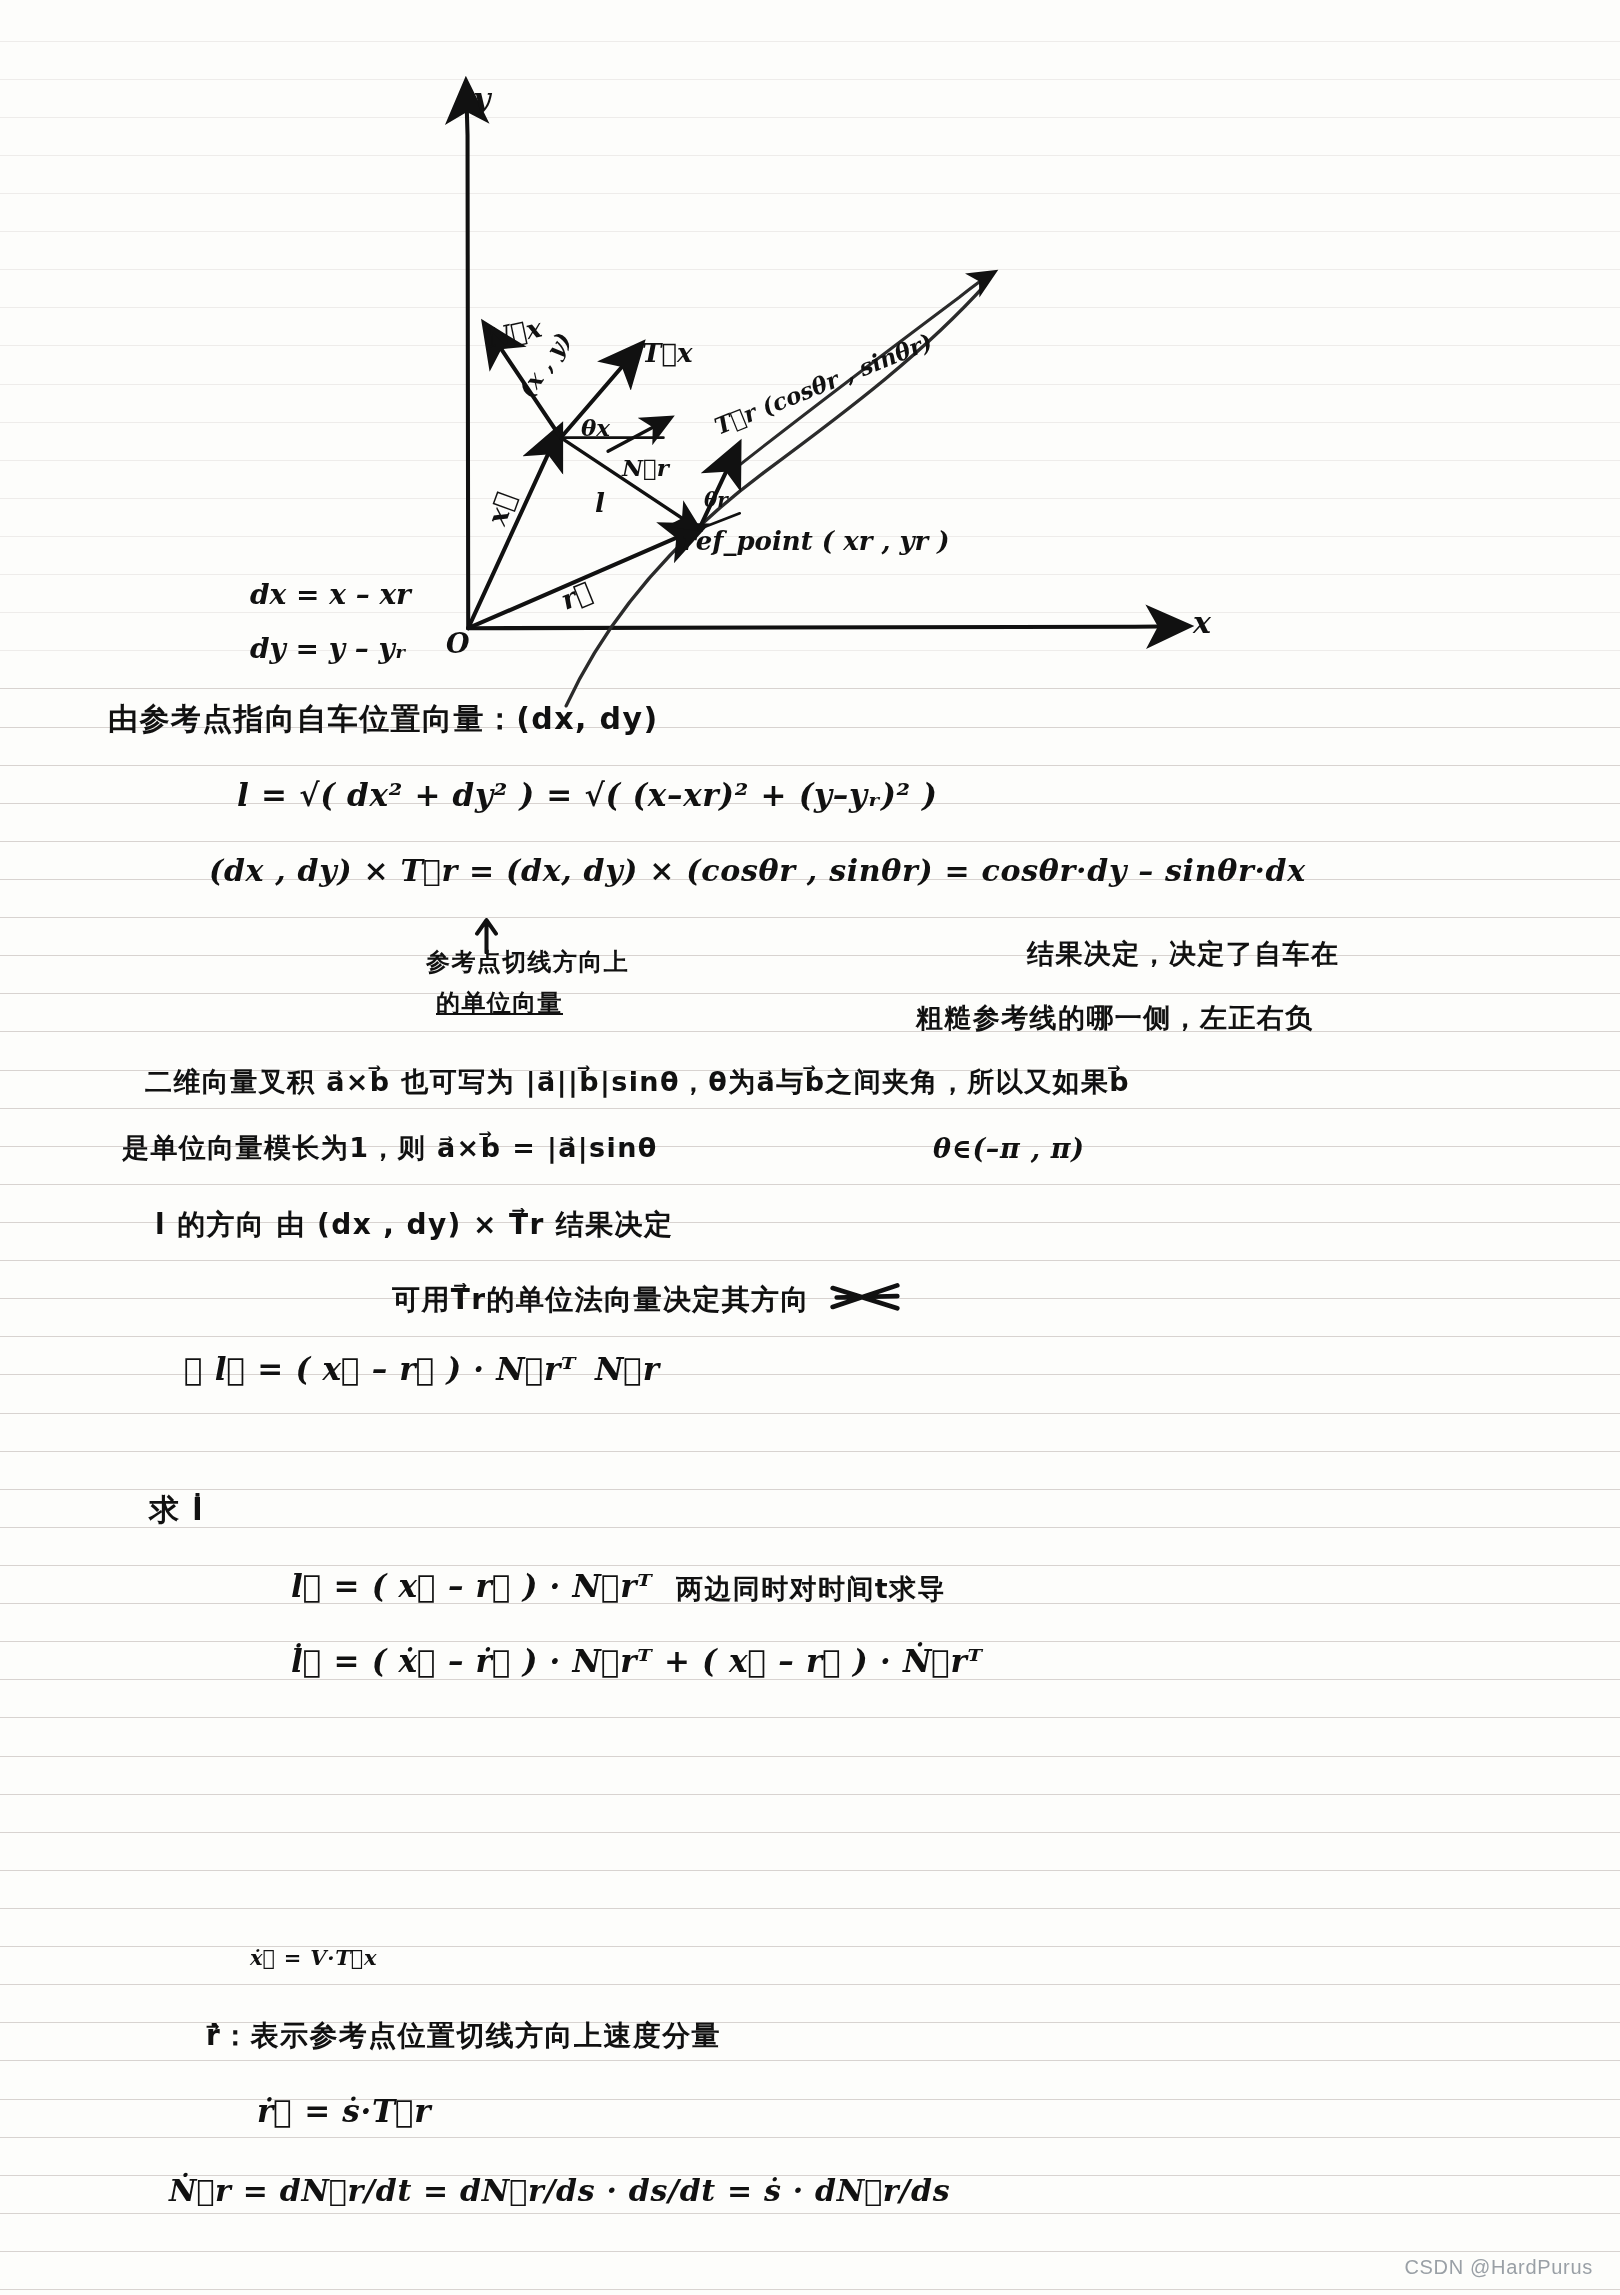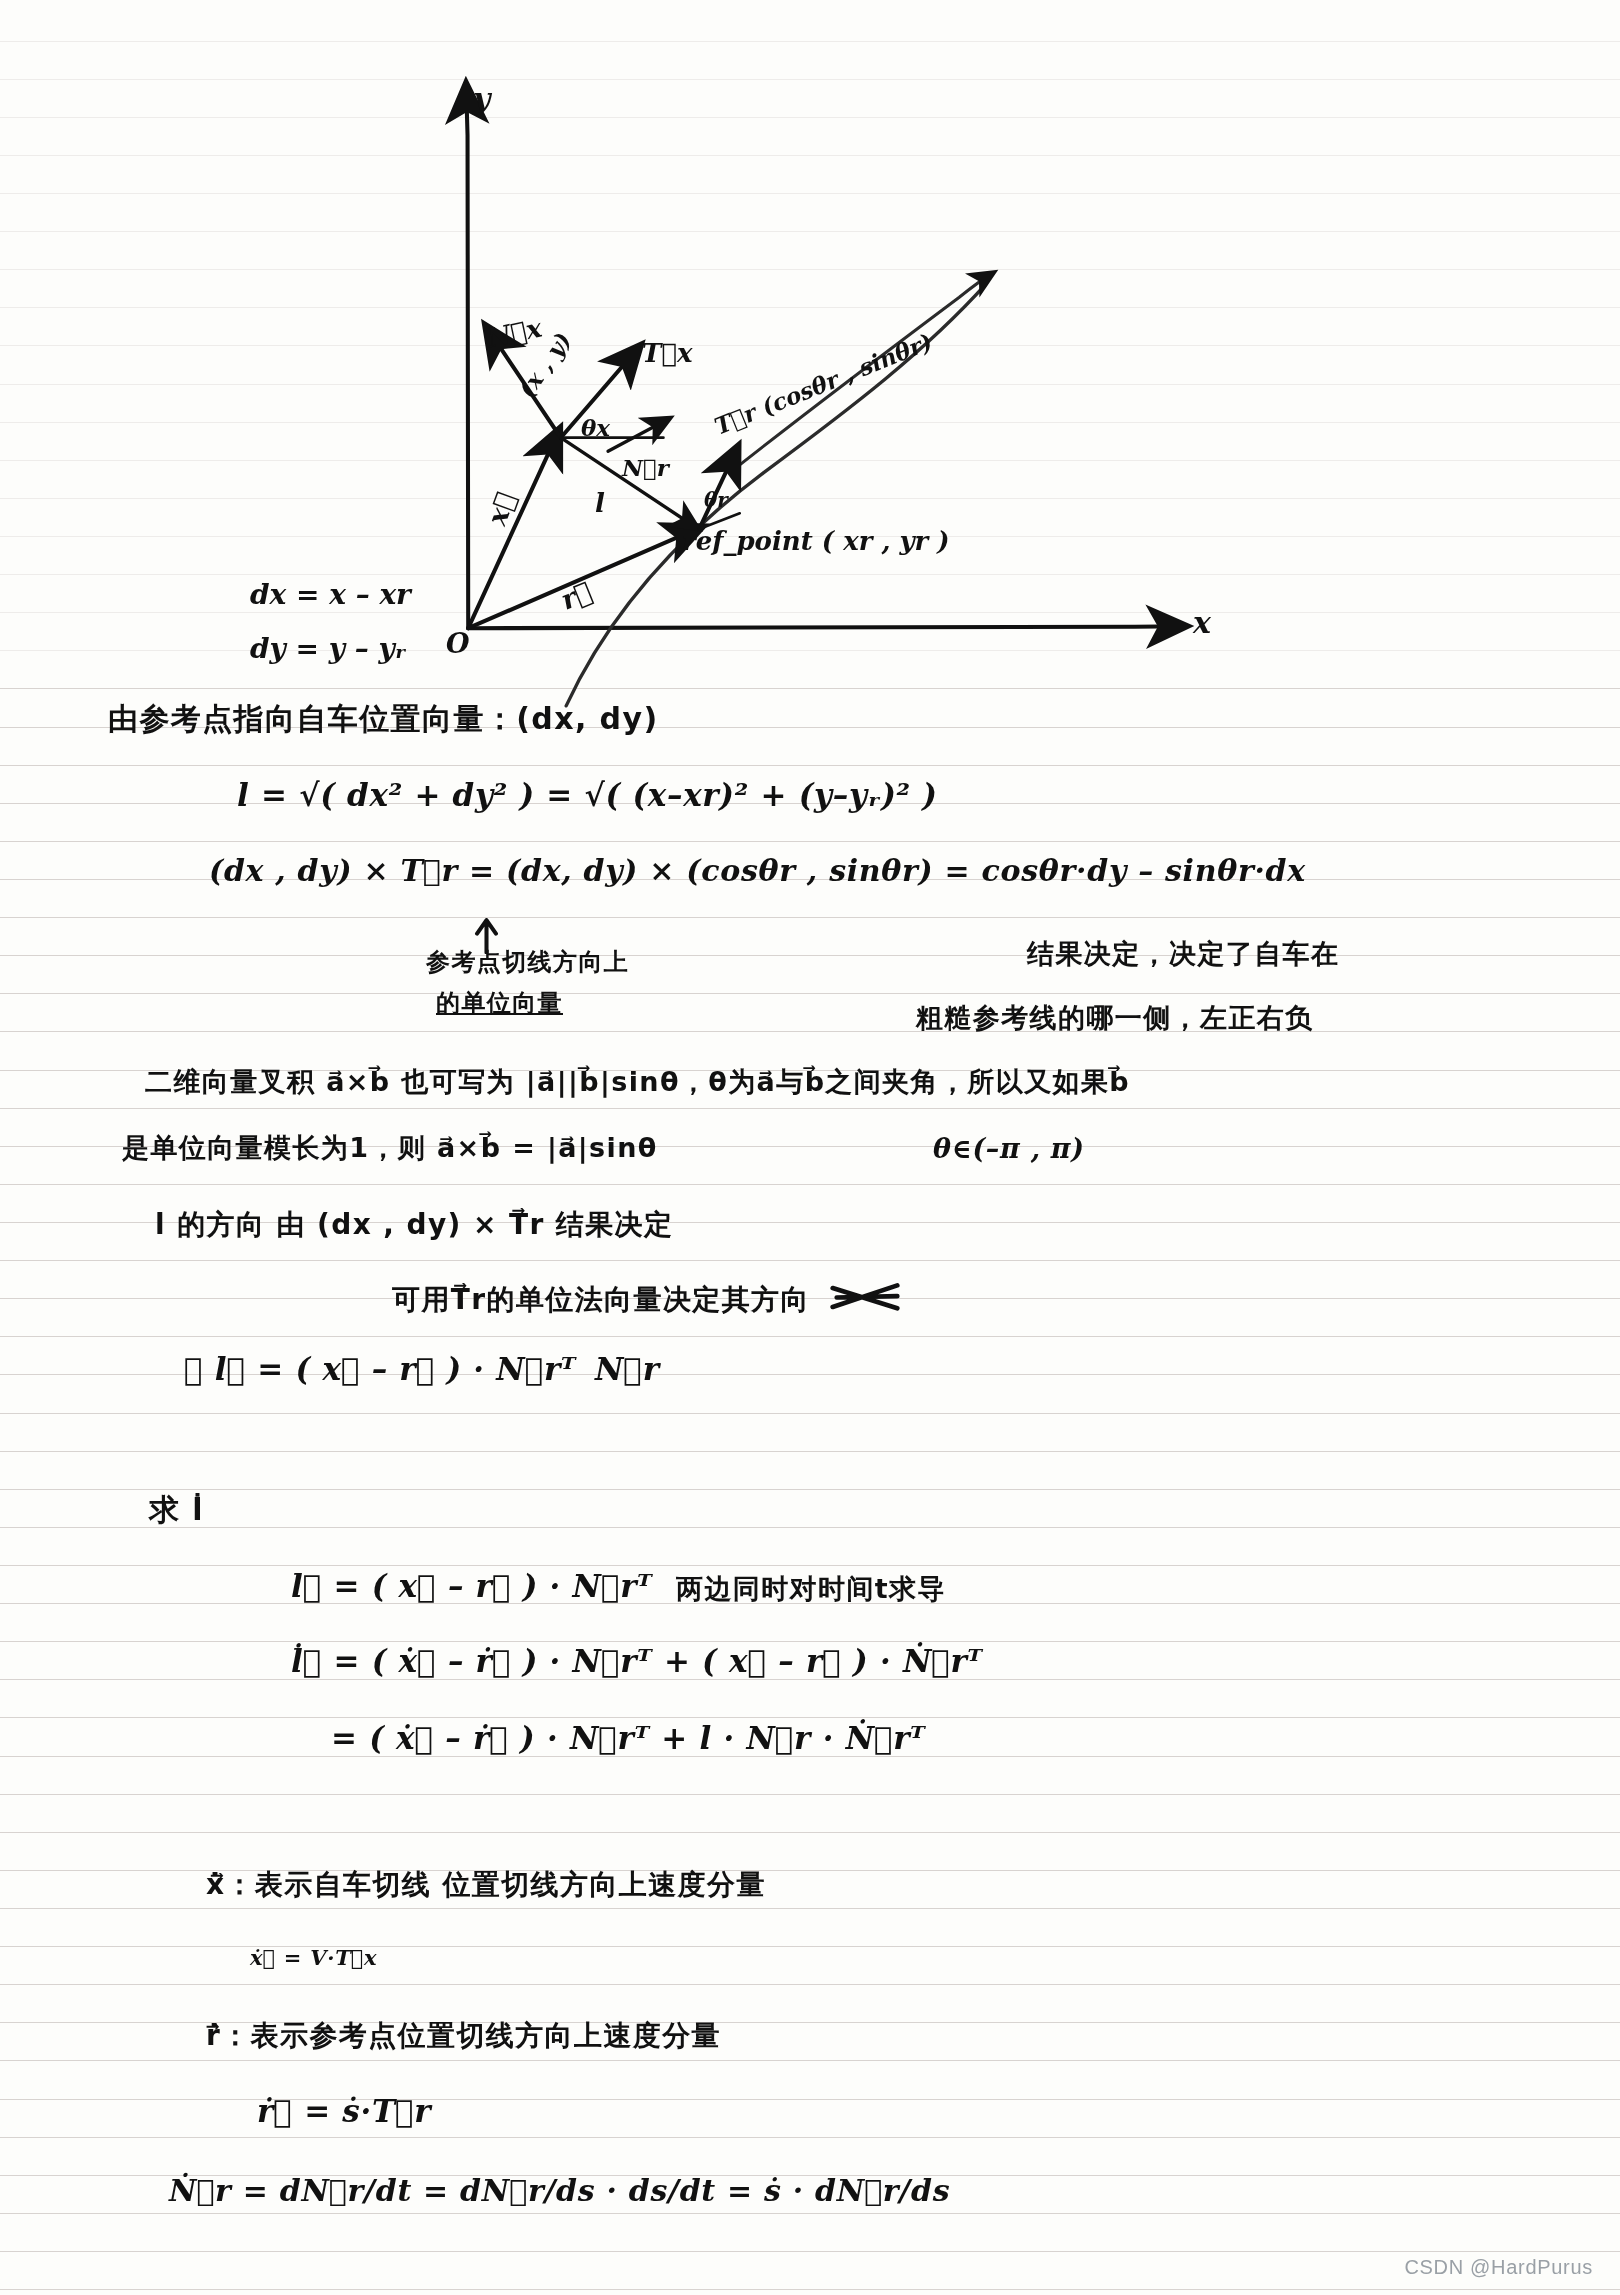--- a/index.html
+++ b/index.html
@@ -250,23 +250,21 @@
   <div class="hw math" style="left:160px; top:1351px; font-size:31px;margin-left:24px;">∴ l⃗ = ( x⃗ – r⃗ ) · N⃗rᵀ</div>
   <div class="hw math" style="left:595px; top:1351px; font-size:31px;">N⃗r</div>
 
   <div class="hw cn" style="left:149px; top:1490px; font-size:30px;">求 l̇</div>
 
   <div class="hw math" style="left:291px; top:1568px; font-size:31px;">l⃗ = ( x⃗ – r⃗ ) · N⃗rᵀ</div>
   <div class="hw cn" style="left:676px; top:1571px; font-size:27px;">两边同时对时间t求导</div>
 
   <div class="hw math" style="left:291px; top:1643px; font-size:31px;">l̇⃗ = ( ẋ⃗ – ṙ⃗ ) · N⃗rᵀ + ( x⃗ – r⃗ ) · Ṅ⃗rᵀ</div>
 
-  <div class="hw math" style="left:331px; top:1720px; font-size:31px;">= ( ẋ⃗ – ṙ⃗ ) · N⃗rᵀ + l · N⃗r · Ṅ⃗rᵀ</div>
-
-  <div class="hw cn" style="left:206px; top:1866px; font-size:28px;">ẋ⃗：表示自车切线 位置切线方向上速度分量</div>
+
   <div class="hw math" style="left:250px; top:1945px; font-size:21px;">ẋ⃗ = V·T⃗x</div>
 
   <div class="hw cn" style="left:206px; top:2017px; font-size:28px;">ṙ⃗：表示参考点位置切线方向上速度分量</div>
   <div class="hw math" style="left:257px; top:2093px; font-size:31px;">ṙ⃗ = ṡ·T⃗r</div>
 
   <div class="hw math" style="left:169px; top:2173px; font-size:30px;">Ṅ⃗r = dN⃗r/dt = dN⃗r/ds · ds/dt = ṡ · dN⃗r/ds</div>
 
   <div id="watermark">CSDN @HardPurus</div>
 </div>
 

